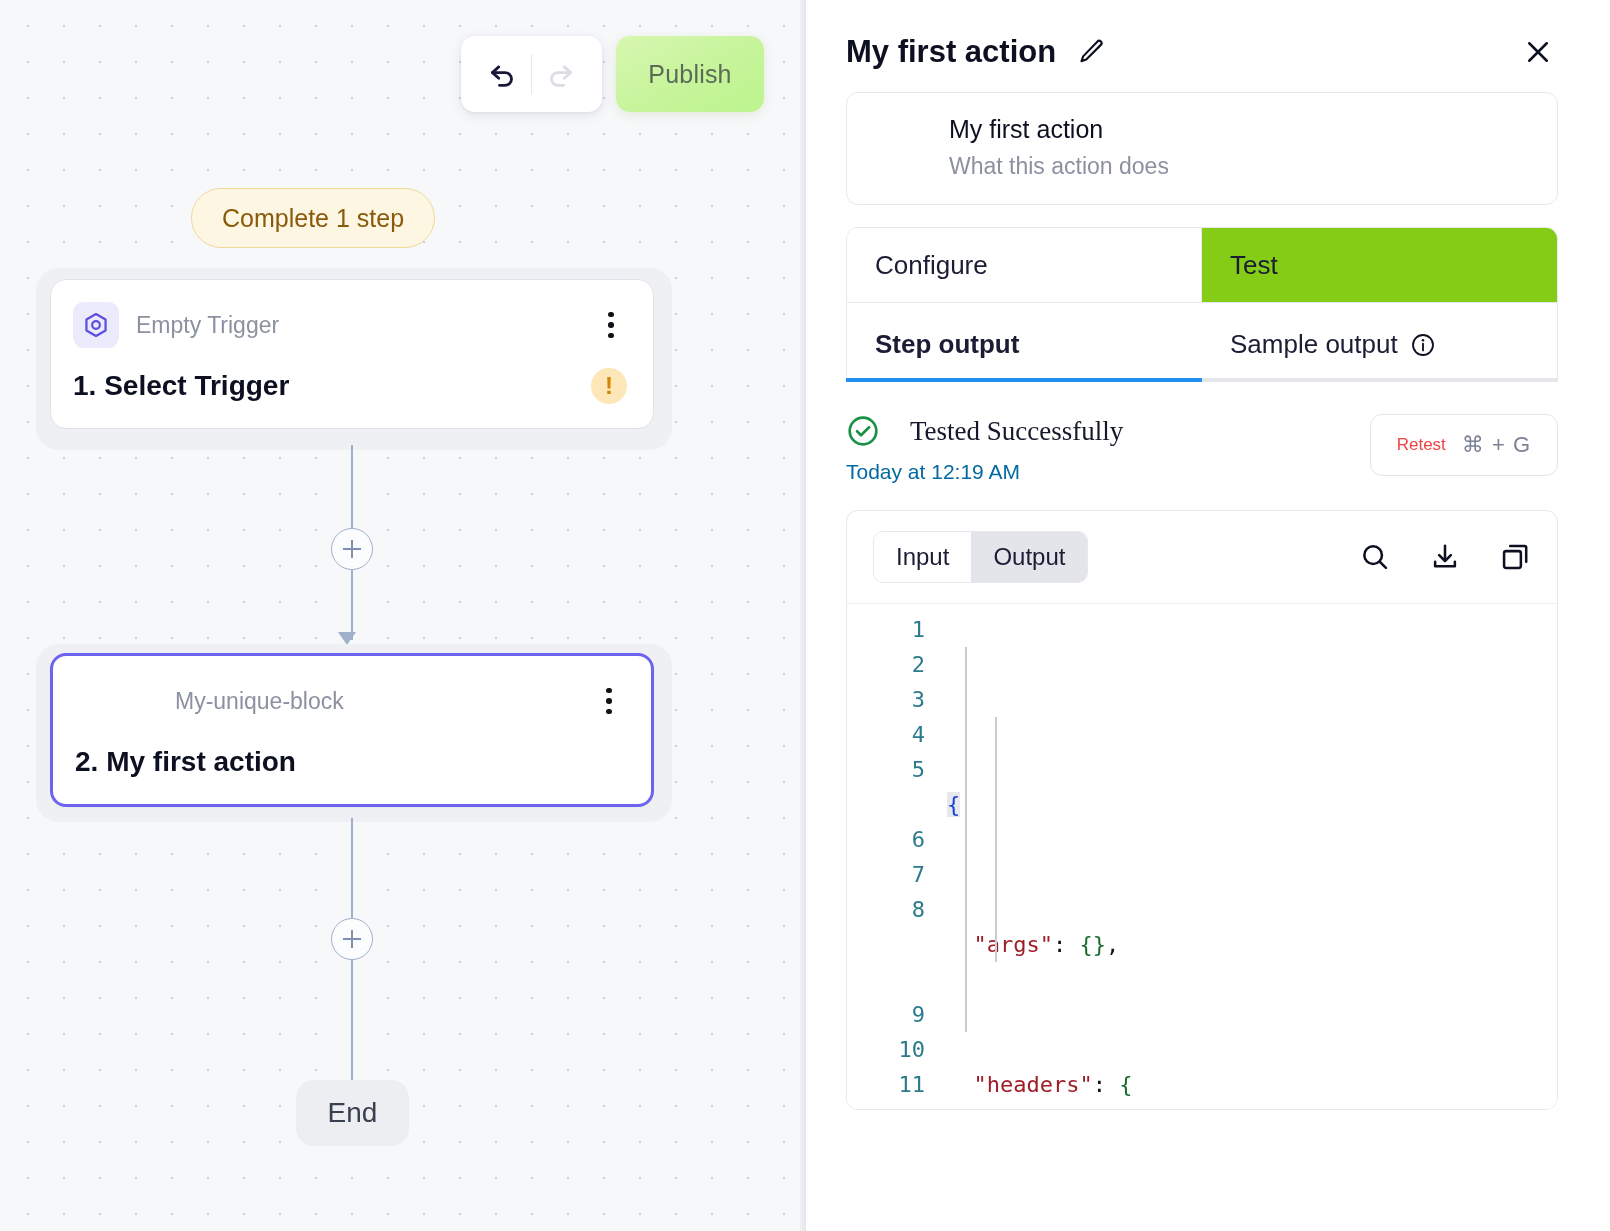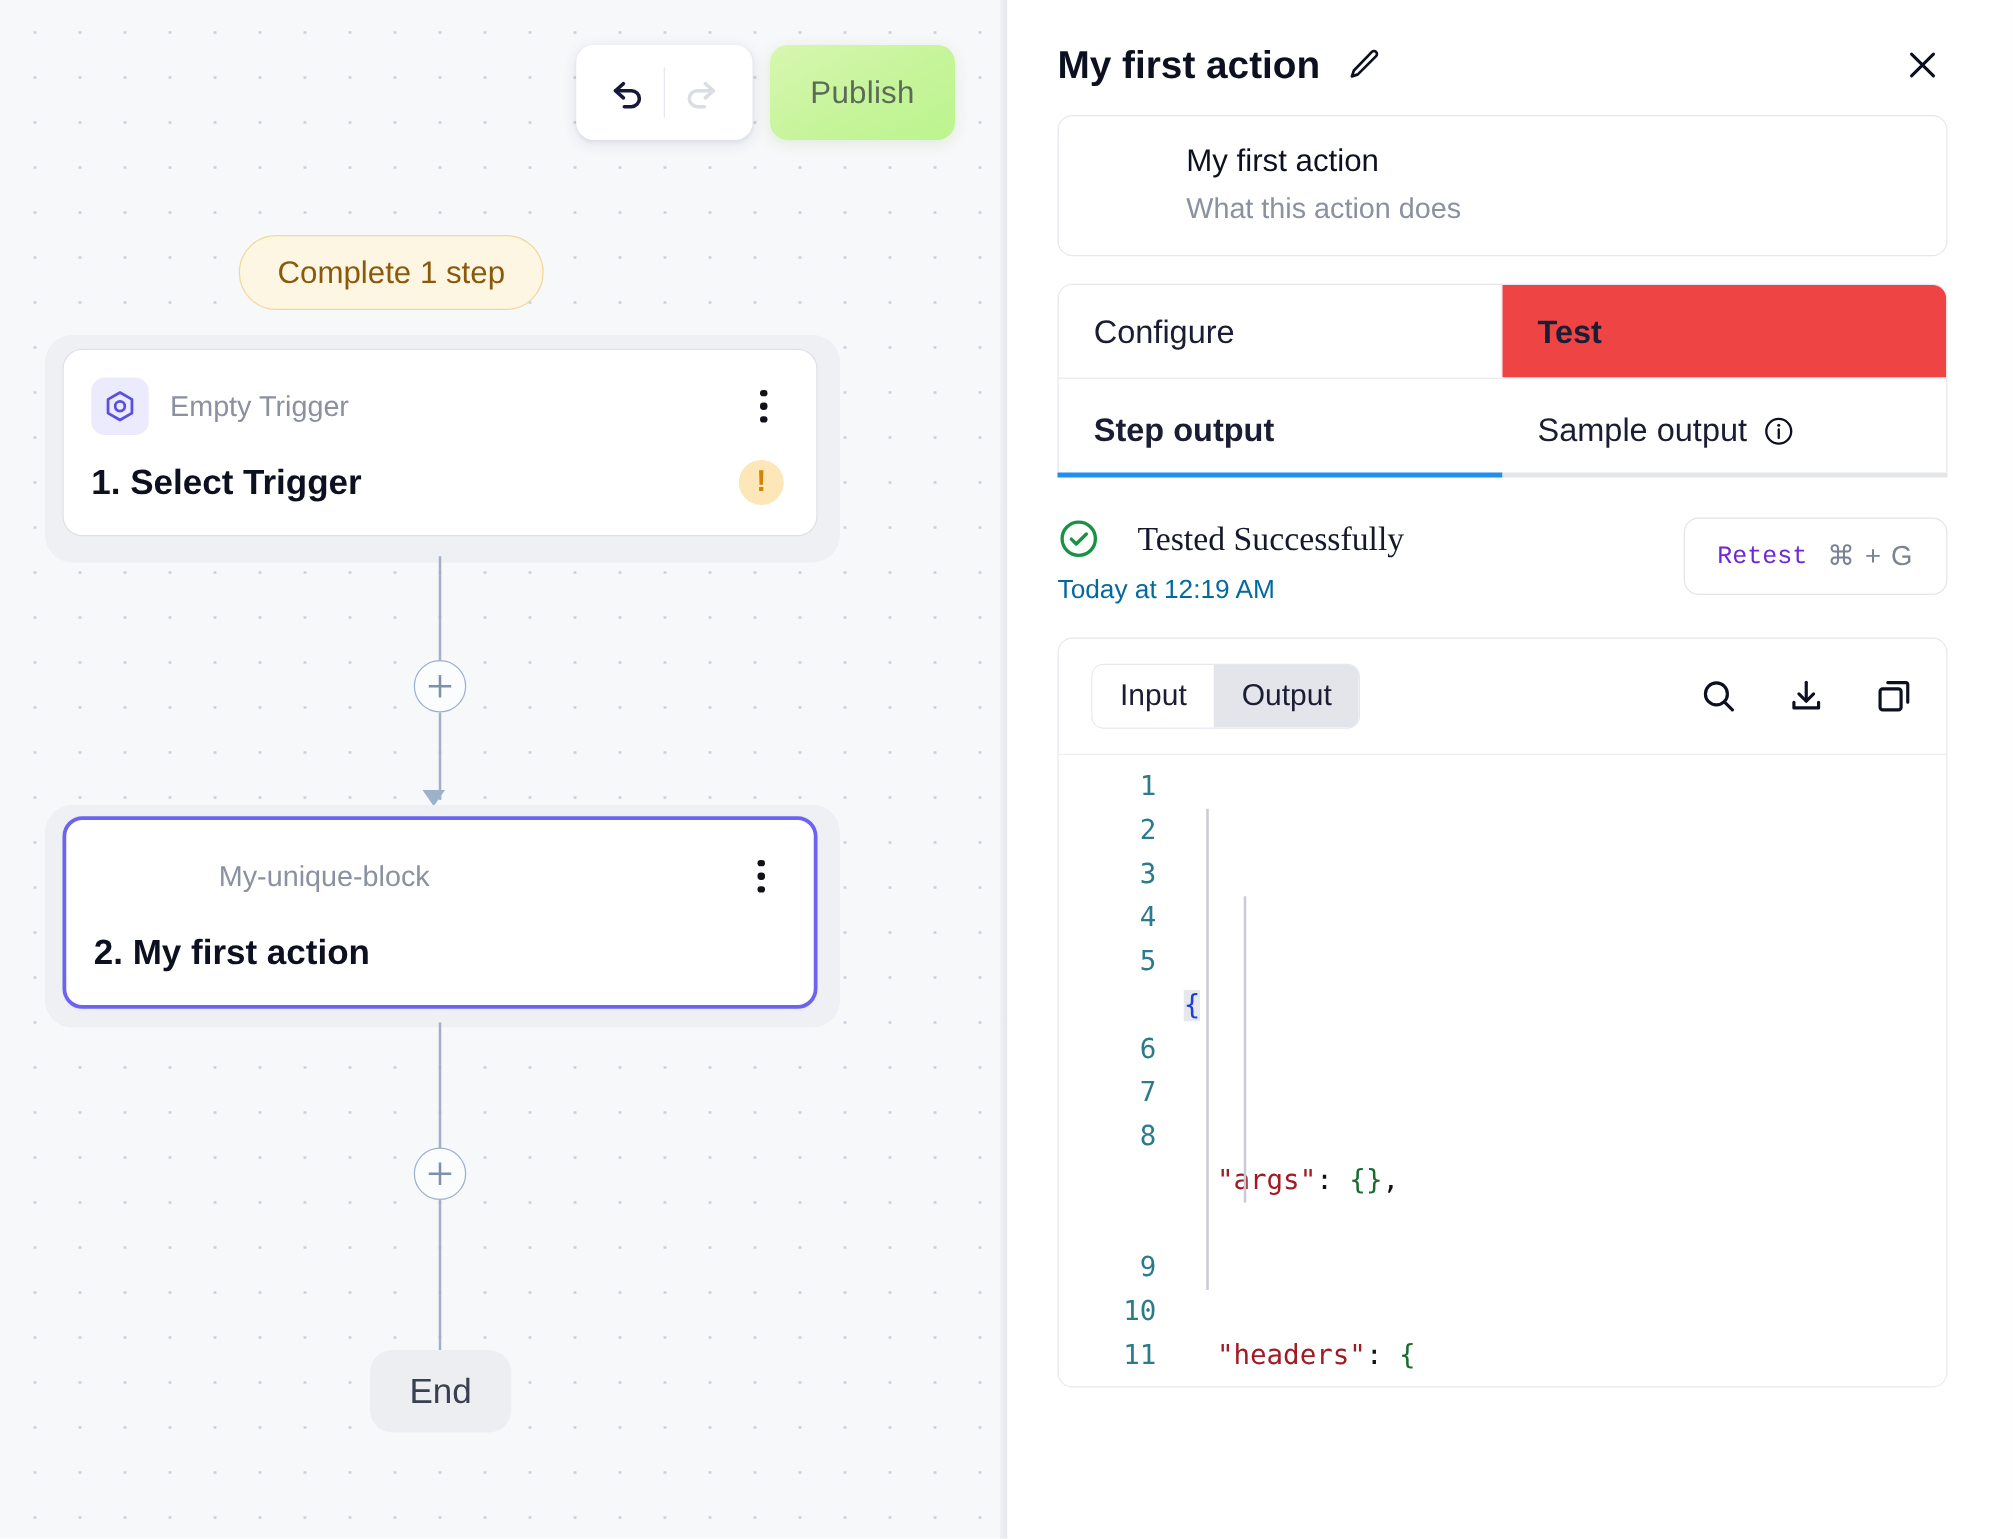--- a/index.html
+++ b/index.html
@@ -190,21 +190,21 @@
     flex: 1 1 50%;
     height: 74px;
     display: flex; align-items: center;
     padding-left: 28px;
     font-size: 26px; color: #1a1d33;
     background: #ffffff;
     cursor: pointer;
     border: none;
     font-family: "Liberation Sans", sans-serif;
   }
-  .tabstrip .tab.active { background: #ef4444; font-weight: bold; }
+  .tabstrip .tab.active { background: #84cc16; }
   .tabstrip .tab:first-child { border-right: 1.5px solid #e6e8ee; }
 
   .subtabs {
     display: flex;
     border-left: 1.5px solid #e6e8ee;
     border-right: 1.5px solid #e6e8ee;
   }
   .subtab {
     flex: 1 1 50%;
     padding: 26px 0 18px 28px;
@@ -226,21 +226,21 @@
   .status-line { display: flex; align-items: center; gap: 30px; font-family: Liberation Serif, serif; }
   .status-text { font-size: 27px; color: #16192b; }
   .status-time { font-size: 21px; color: #0369a1; margin-top: 12px; }
   .retest-btn {
     display: flex; align-items: center; gap: 16px;
     height: 62px; padding: 0 26px;
     border: 1.5px solid #e2e4ea; border-radius: 12px;
     background: #ffffff; cursor: pointer;
     font-family: "Liberation Sans", sans-serif;
   }
-  .retest-label { font-size: 20px; color: #6d28d9; font-family: Liberation Mono, monospace; }
+  .retest-label { font-size: 17px; color: #ef4444; }
   .retest-kbd { font-size: 22px; color: #7b8294; letter-spacing: 1px; }
 
   .code-card {
     margin-top: 26px;
     border: 1.5px solid #e6e8ee;
     border-radius: 12px;
     height: 600px;
     display: flex; flex-direction: column;
     overflow: hidden;
   }

